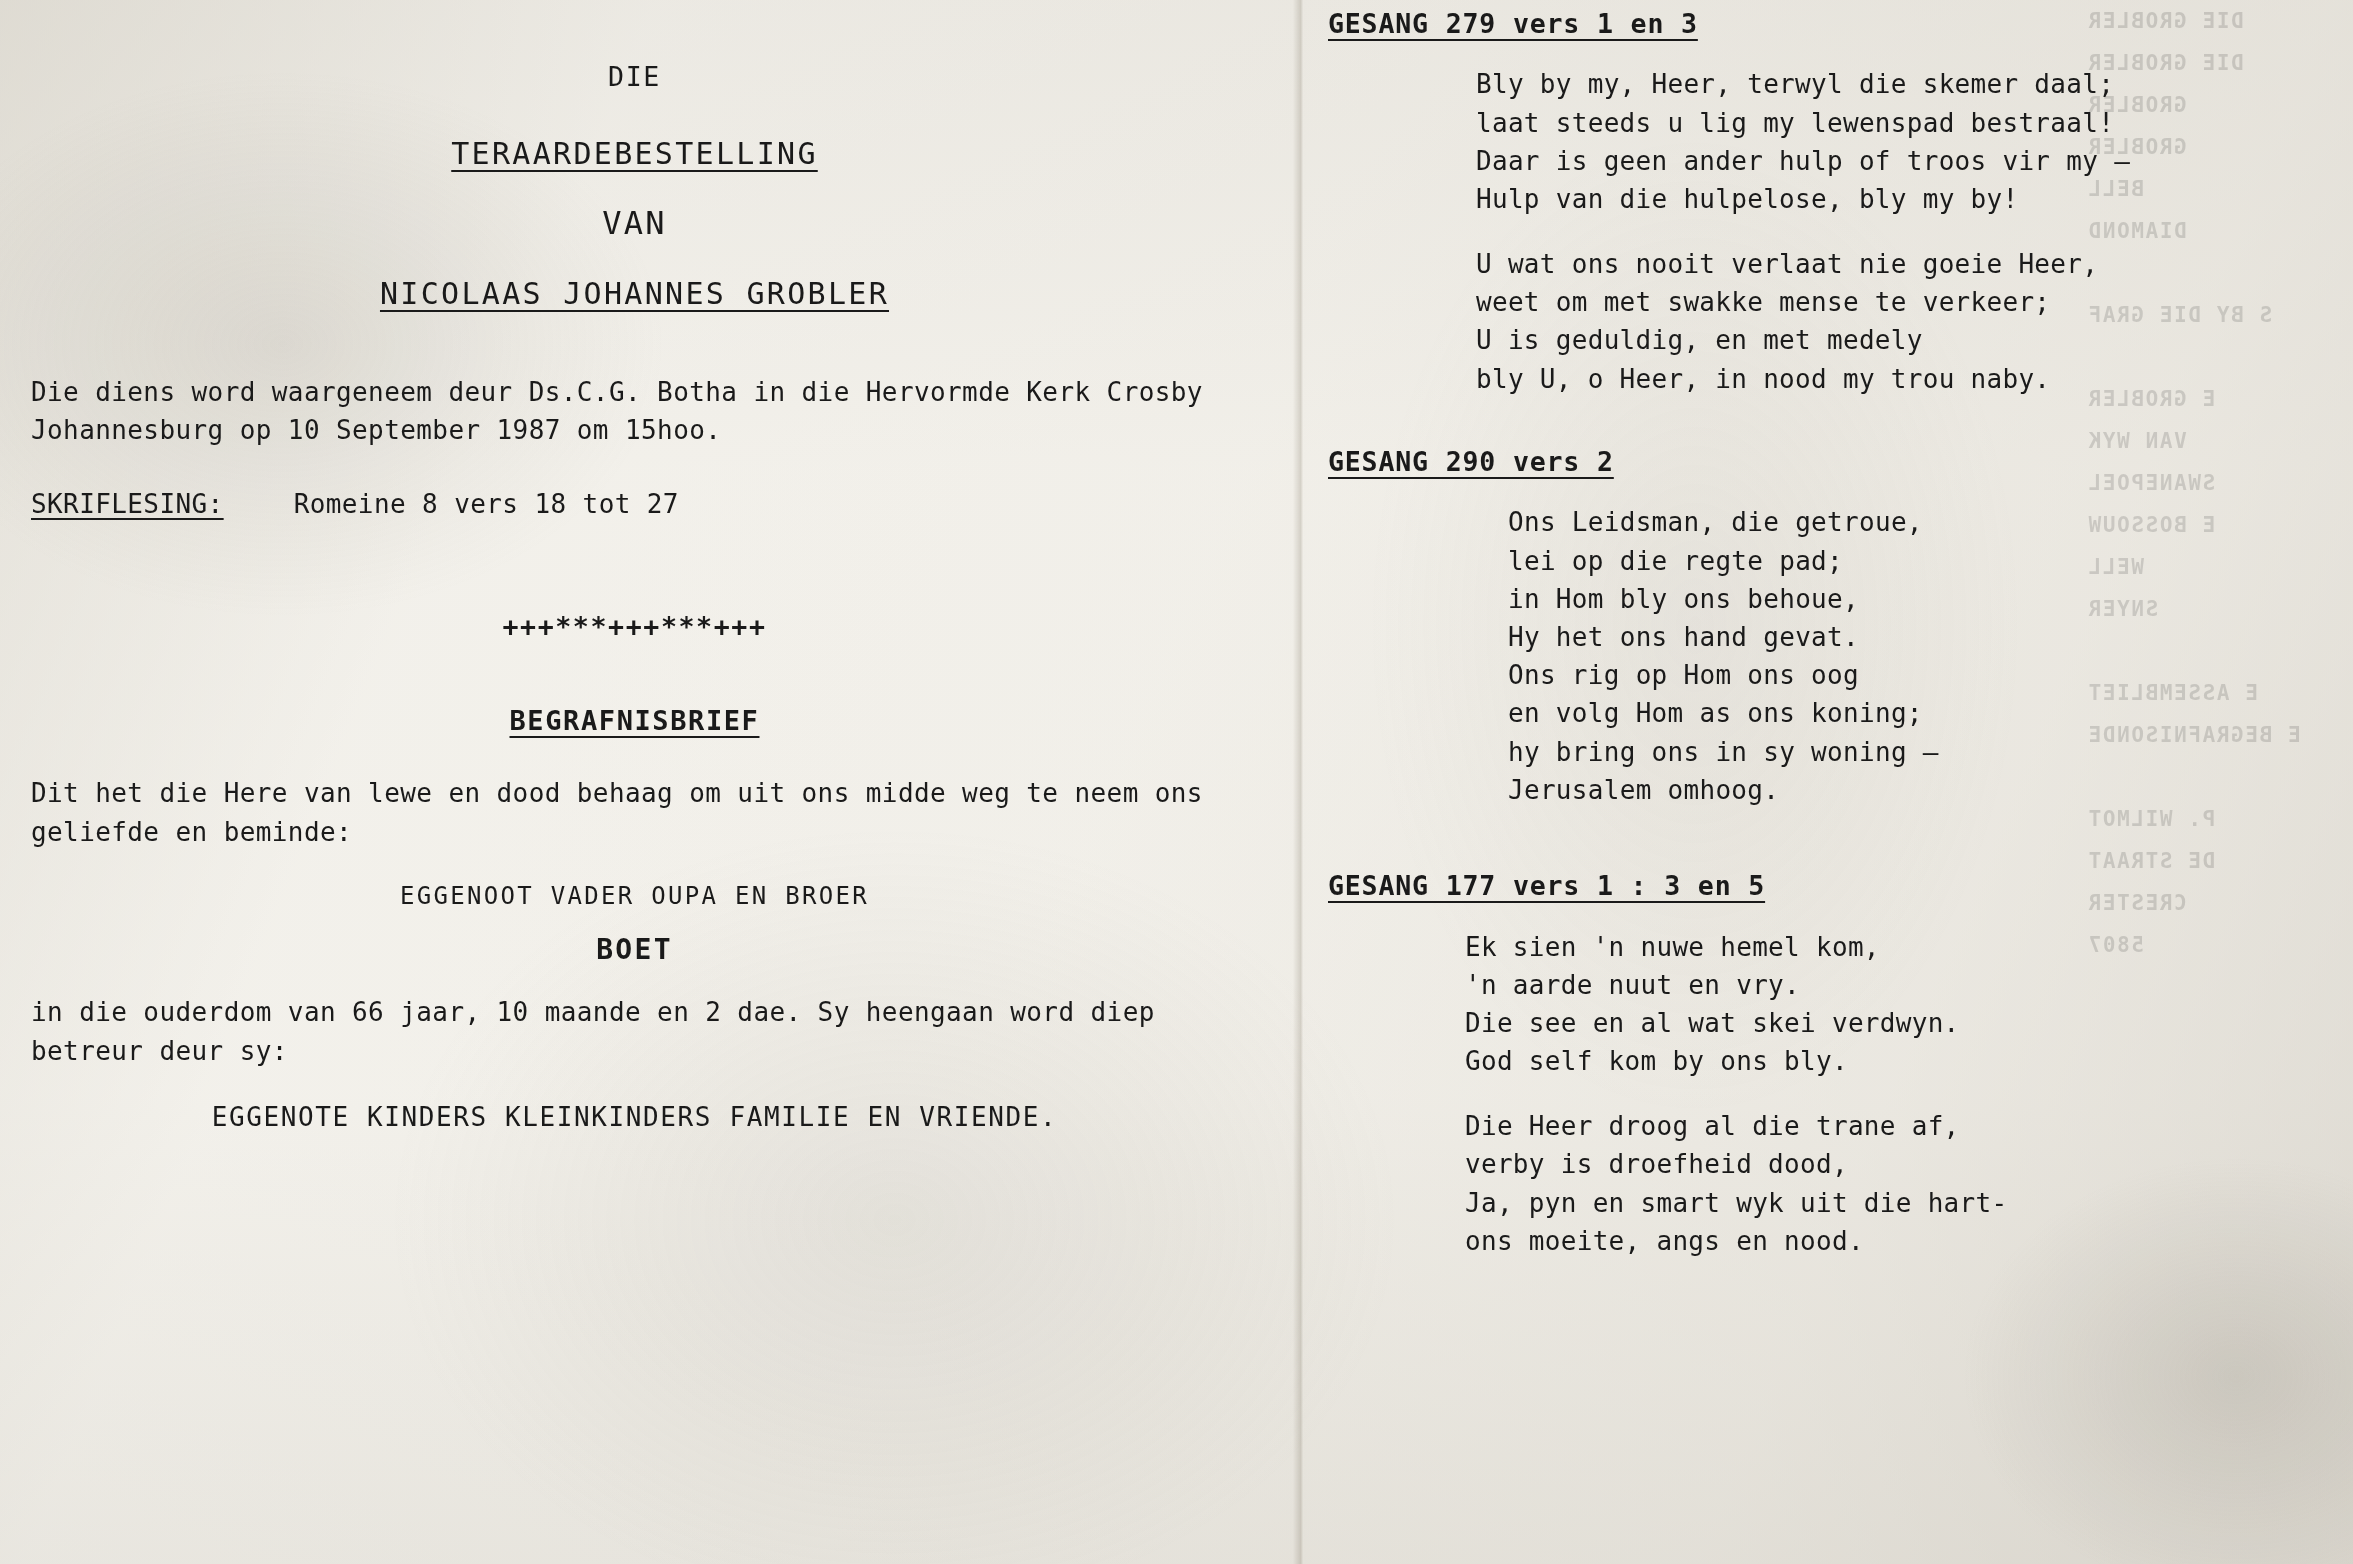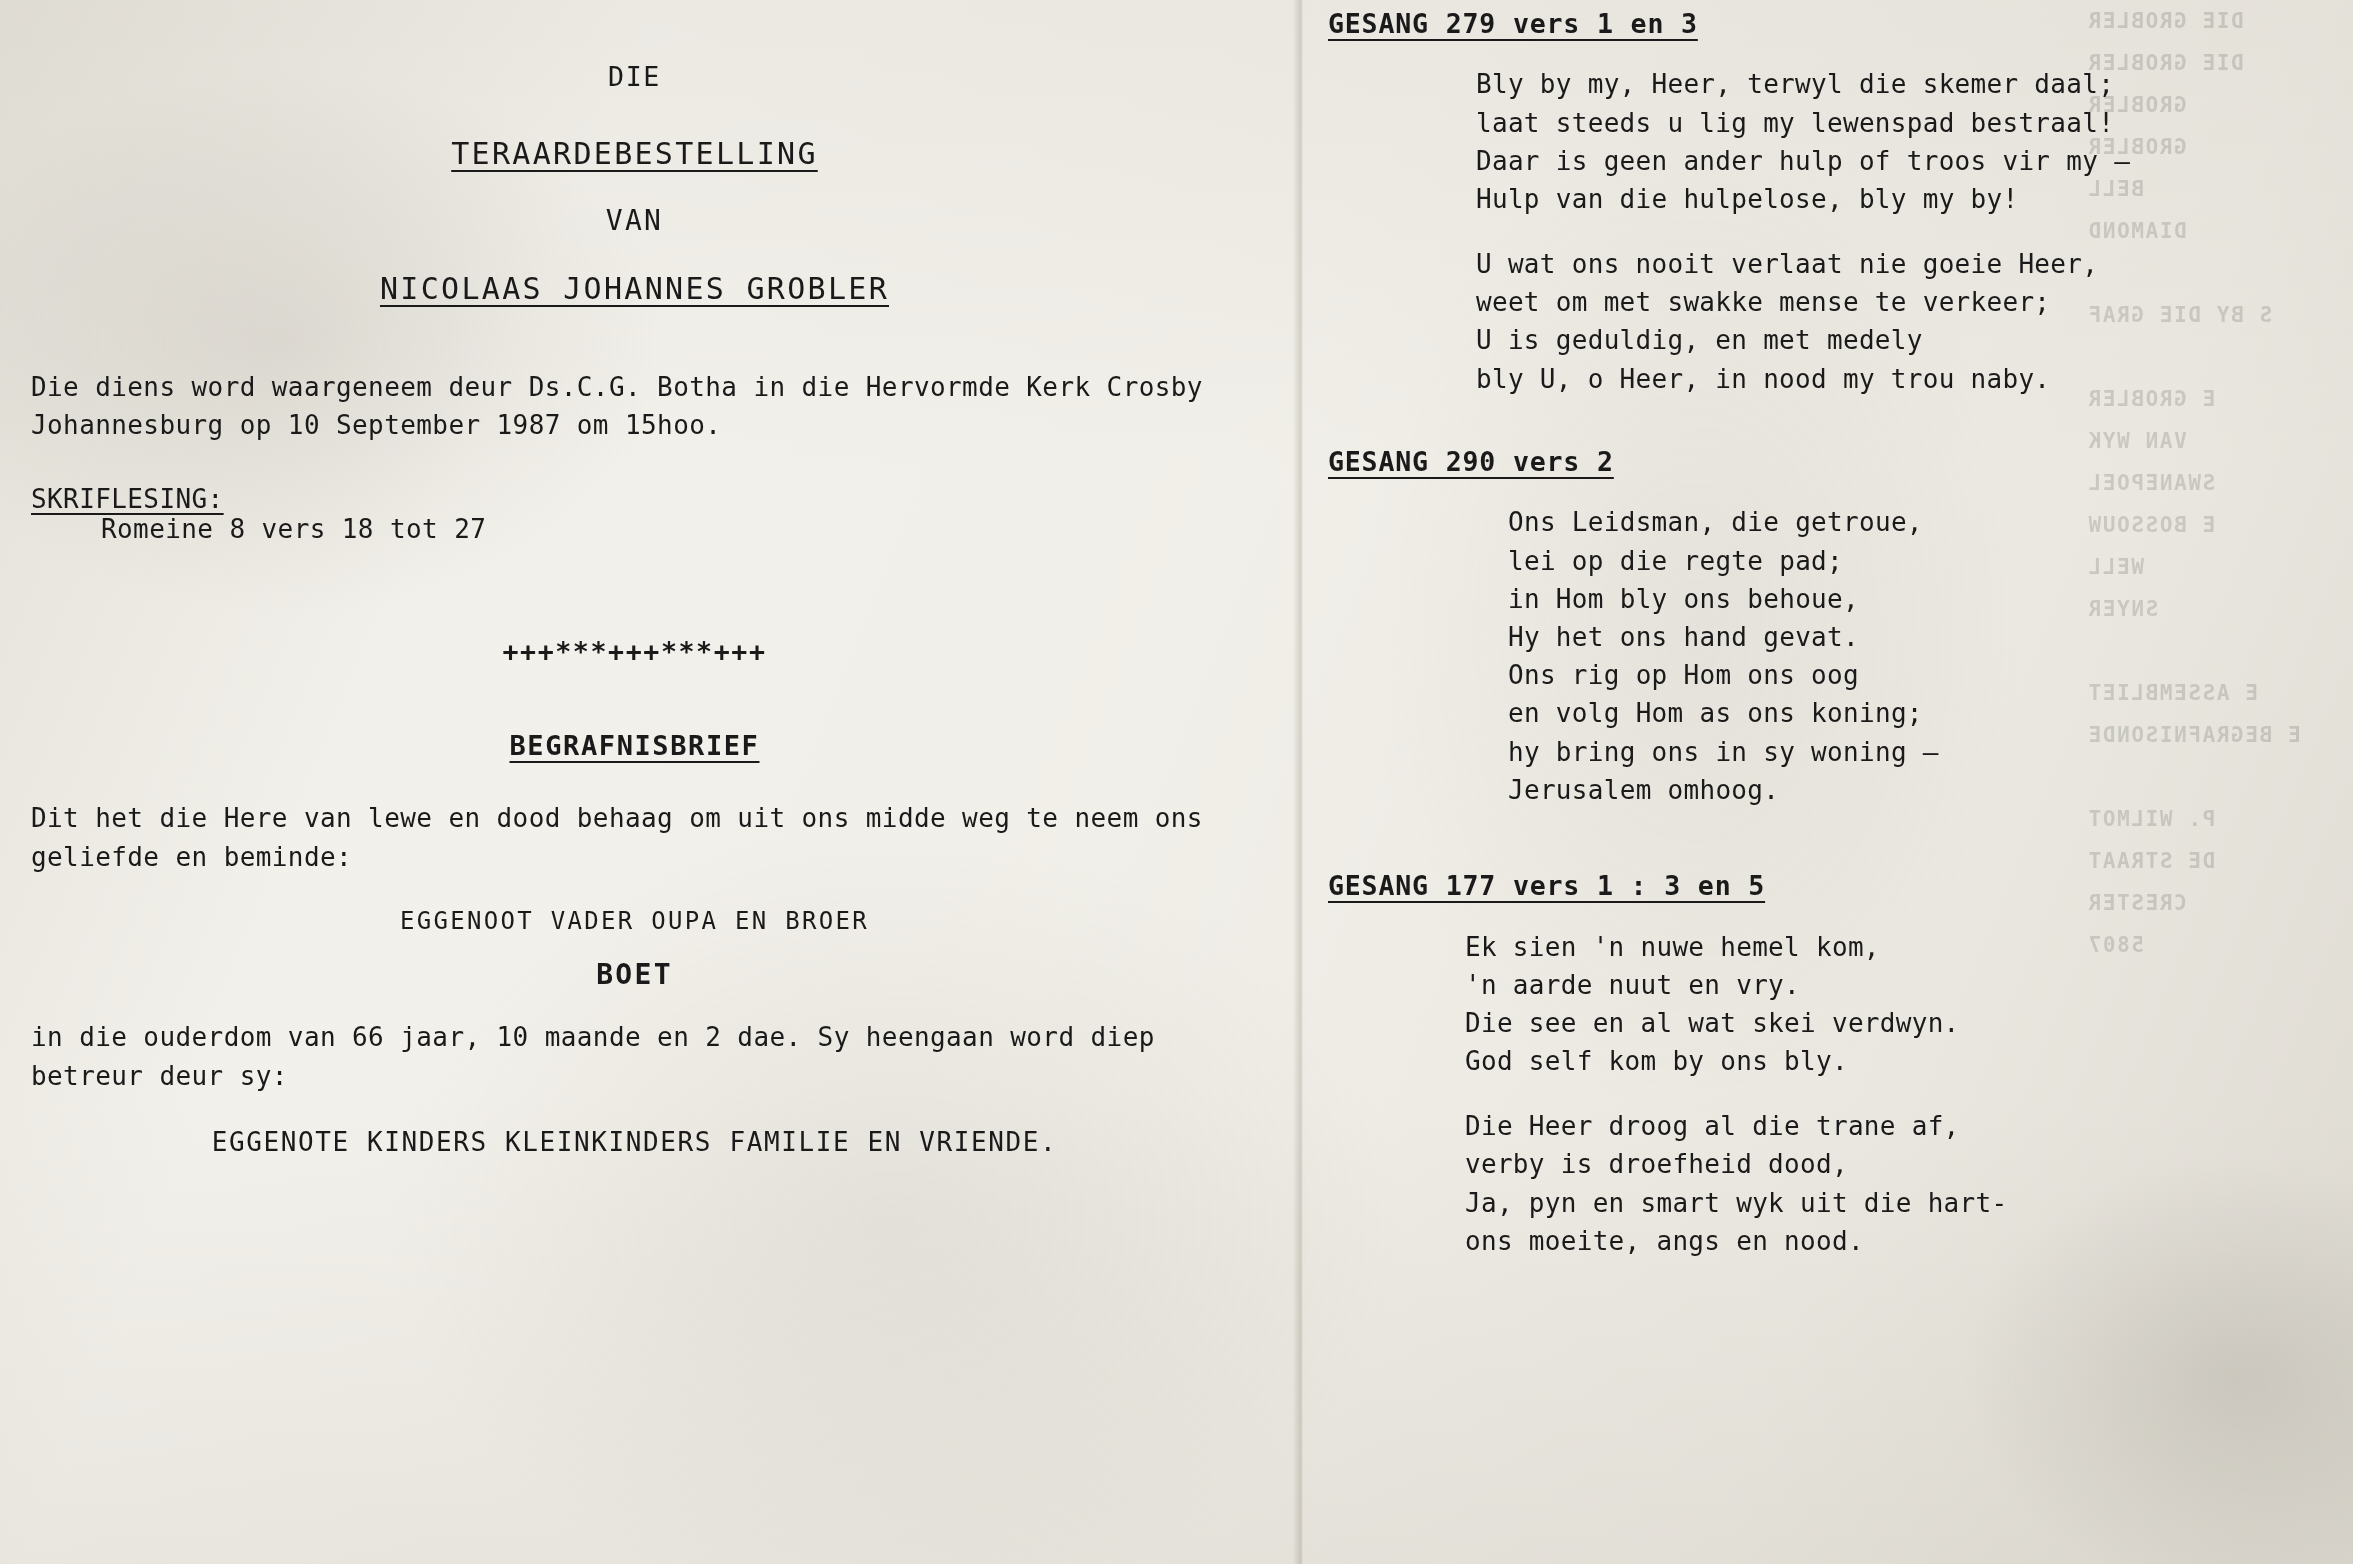--- a/index.html
+++ b/index.html
@@ -72,21 +72,21 @@
   }
   .t-teraarde {
     font-size: 30px;
     letter-spacing: 2.3px;
     margin-top: 44px;
     text-decoration: underline;
     text-underline-offset: 5.5px;
     text-decoration-thickness: 1.6px;
   }
   .t-van {
-    font-size: 28px;
+    font-size: 32px;
     letter-spacing: 2.3px;
     margin-top: 33px;
   }
   .t-name {
     font-size: 30px;
     letter-spacing: 2.3px;
     margin-top: 34px;
     text-decoration: underline;
     text-underline-offset: 6.3px;
     text-decoration-thickness: 1.6px;
@@ -95,21 +95,20 @@
     font-size: 26px;
     line-height: 1.48;
     margin-top: 62px;
     letter-spacing: 0.4px;
   }
   .skrif-row {
     margin-top: 39px;
     font-size: 26px;
     display: flex;
     letter-spacing: 0.4px;
-    flex-direction: column;
   }
   .skrif-label {
     text-decoration: underline;
     text-underline-offset: 4.7px;
     text-decoration-thickness: 1.6px;
     white-space: nowrap;
   }
   .skrif-value { margin-left: 70px; white-space: nowrap; }
   .divider {
     text-align: center;

